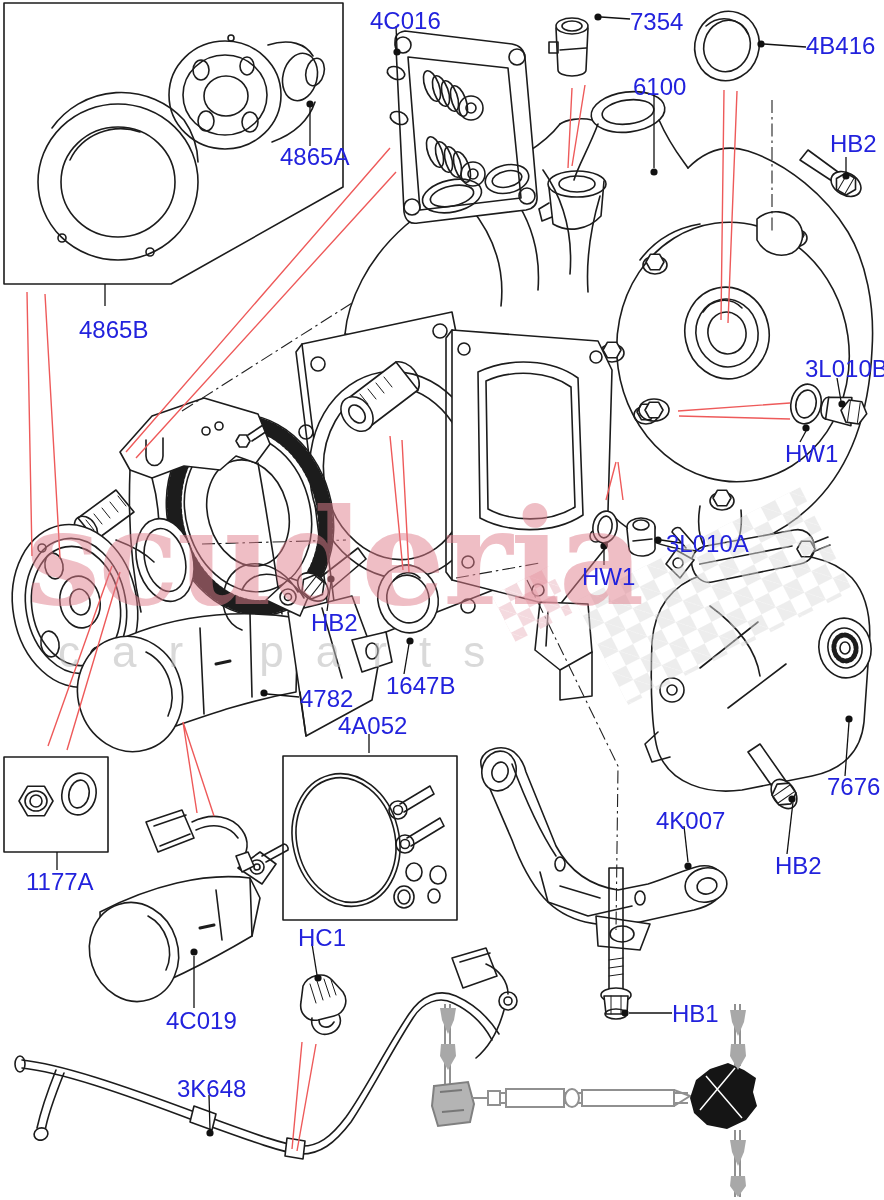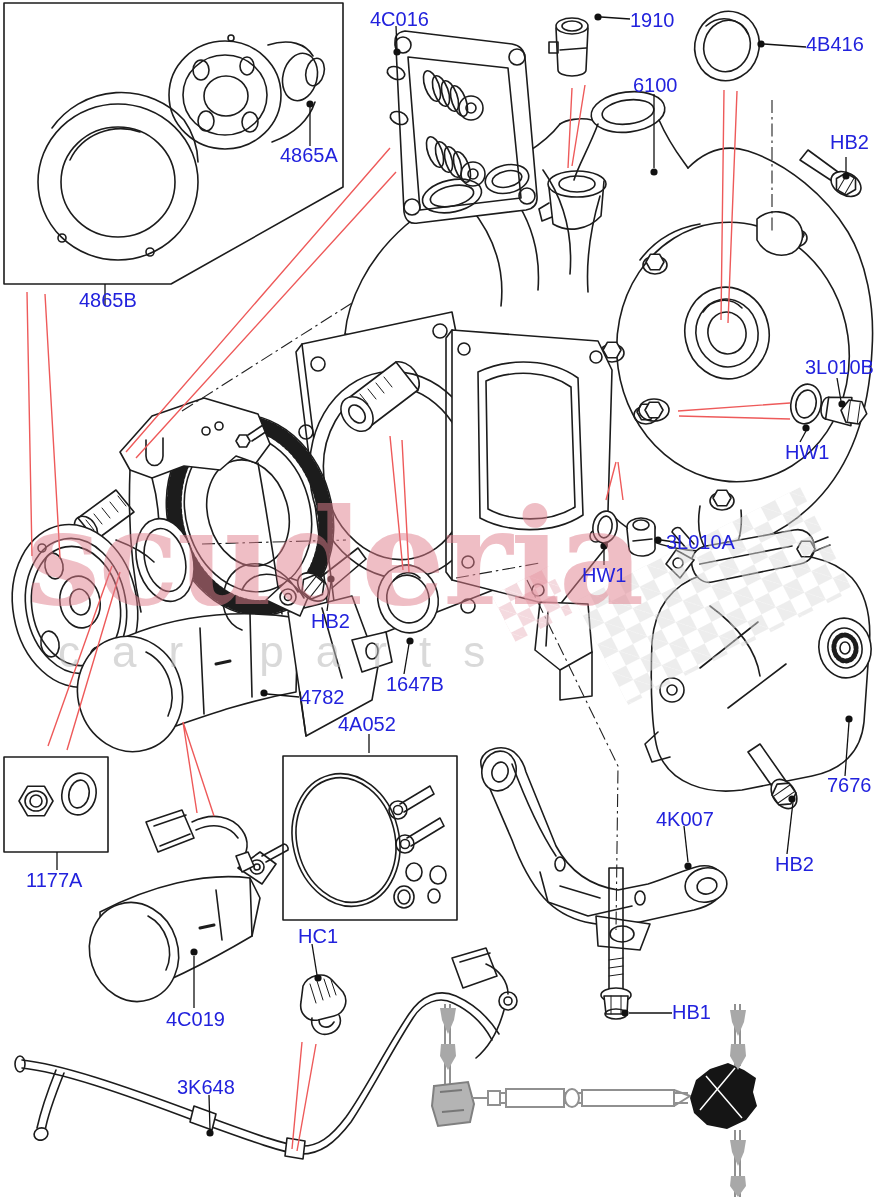--- a/index.html
+++ b/index.html
@@ -15,21 +15,21 @@
   .checker{background-image:
       linear-gradient(45deg,#dcdcdc 25%,transparent 25%,transparent 75%,#dcdcdc 75%),
       linear-gradient(45deg,#dcdcdc 25%,transparent 25%,transparent 75%,#dcdcdc 75%);
       background-size:32px 32px;background-position:0 0,16px 16px;opacity:.5;}
   #checker-band{left:588px;top:538px;width:252px;height:116px;transform:rotate(-27deg);}
   #checker-small{left:500px;top:578px;width:64px;height:52px;transform:rotate(-27deg);
       background-image:
       linear-gradient(45deg,#eec3cb 25%,transparent 25%,transparent 75%,#eec3cb 75%),
       linear-gradient(45deg,#eec3cb 25%,transparent 25%,transparent 75%,#eec3cb 75%);
       background-size:28px 28px;background-position:0 0,14px 14px;opacity:.6;}
-  .lbl{position:absolute;z-index:3;color:var(--label,#2222dd);font-size:20px;
+  .lbl{position:absolute;z-index:3;color:var(--label,#2222dd);font-size:24px;
        line-height:1.1;white-space:nowrap;}
 </style>
 </head>
 <body>
 
 <div id="stage">
 
 <svg id="art" width="884" height="1200" viewBox="0 0 884 1200">
 
   <g stroke="#1c1c1c" stroke-width="1.6" fill="none" stroke-linecap="round" stroke-linejoin="round">
@@ -495,26 +495,26 @@
         <circle cx="625" cy="1013" r="3.6"></circle>
   </g>
 </svg>
 
 <div class="overlay checker" id="checker-band"></div>
 <div class="overlay" id="checker-small"></div>
 <div class="overlay" id="wm-brand">scuderia</div>
 <div class="overlay" id="wm-sub">car parts</div>
 
 <div class="lbl" style="left:370px;top:8px">4C016</div>
-<div class="lbl" style="left:630px;top:9px">1910</div>
+<div class="lbl" style="left:630px;top:9px">7354</div>
 <div class="lbl" style="left:806px;top:33px">4B416</div>
 <div class="lbl" style="left:633px;top:74px">6100</div>
 <div class="lbl" style="left:830px;top:131px">HB2</div>
 <div class="lbl" style="left:280px;top:144px">4865A</div>
-<div class="lbl" style="left:79px;top:289px">4865B</div>
+<div class="lbl" style="left:79px;top:317px">4865B</div>
 <div class="lbl" style="left:805px;top:356px">3L010B</div>
 <div class="lbl" style="left:785px;top:441px">HW1</div>
 <div class="lbl" style="left:666px;top:531px">3L010A</div>
 <div class="lbl" style="left:582px;top:564px">HW1</div>
 <div class="lbl" style="left:311px;top:610px">HB2</div>
 <div class="lbl" style="left:386px;top:673px">1647B</div>
 <div class="lbl" style="left:300px;top:686px">4782</div>
 <div class="lbl" style="left:338px;top:713px">4A052</div>
 <div class="lbl" style="left:827px;top:774px">7676</div>
 <div class="lbl" style="left:656px;top:808px">4K007</div>

